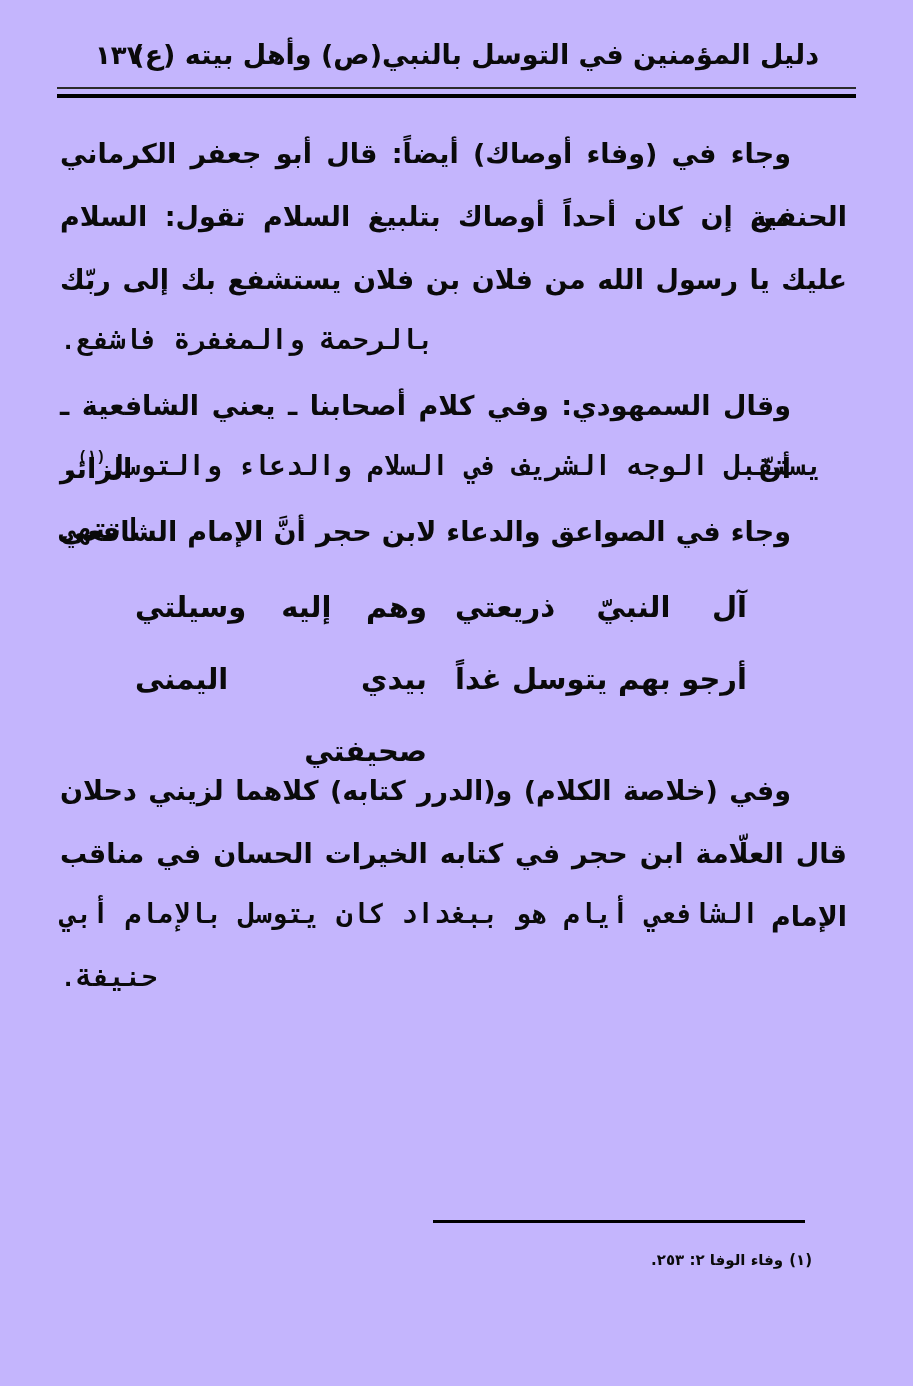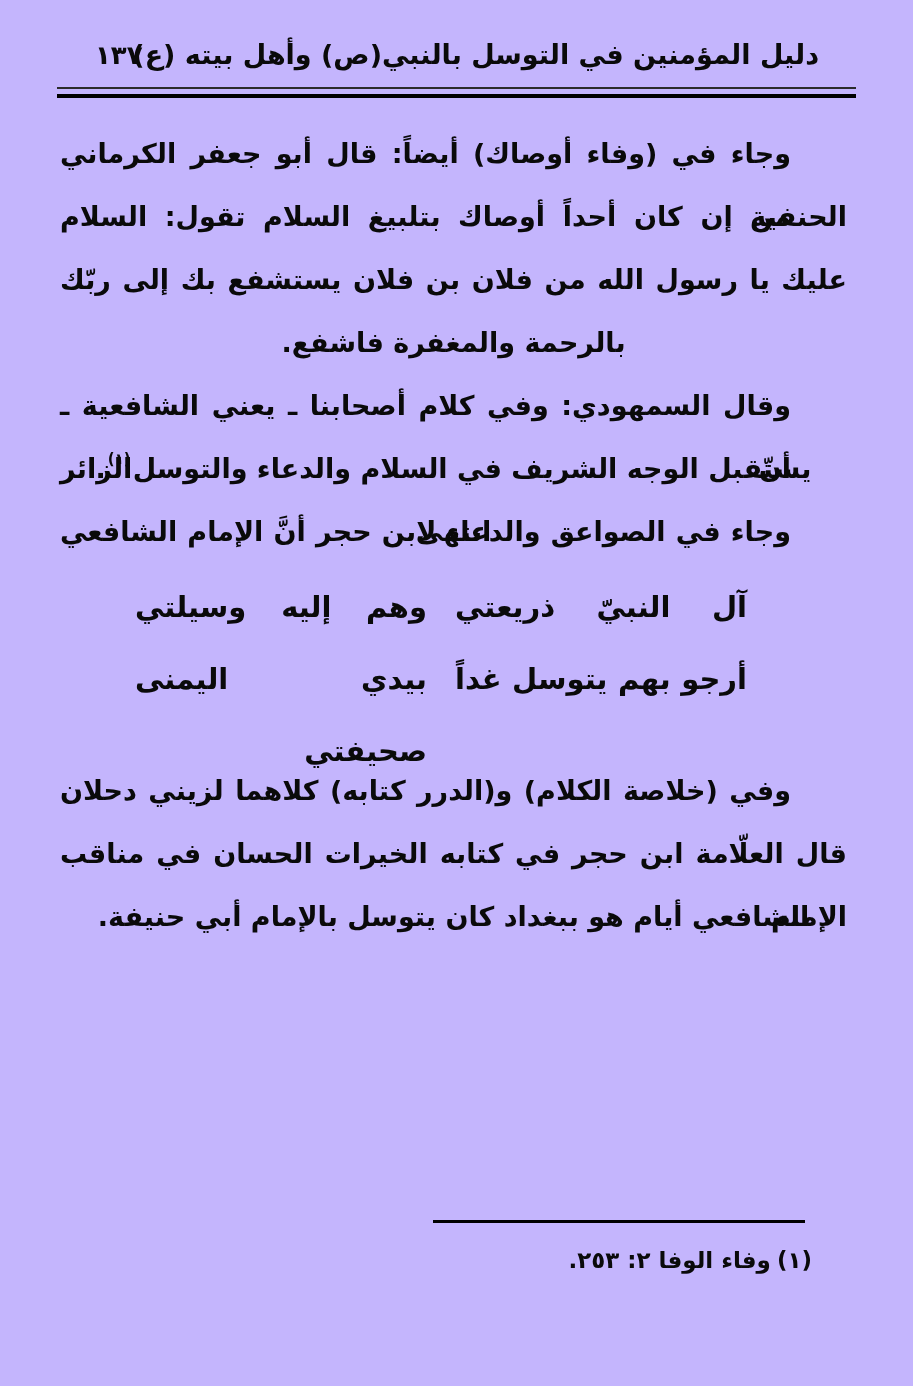--- a/index.html
+++ b/index.html
@@ -39,21 +39,21 @@
   .body-text {
     padding: 24px 66px 0 60px;
     font-size: 27px;
     font-weight: bold;
   }
   .text-line {
     height: 63px;
     line-height: 63px;
   }
   .jl { text-align: justify; text-align-last: justify; }
-  .el { text-align: center; }
+  .el { text-align: left; font-family: Liberation Mono, monospace; }
   .indent { padding-right: 56px; }
   sup.fn-marker {
     font-size: 15px;
     font-weight: bold;
     vertical-align: 14px;
     line-height: 0;
     margin: 0 2px;
   }
   
   .poem {
@@ -79,21 +79,21 @@
     top: 1220px;
     left: 433px;
     width: 372px;
     height: 3px;
     background: #000000;
   }
   .footnote {
     position: absolute;
     top: 1243px;
     right: 101px;
-    font-size: 23px;
+    font-size: 15px;
     font-weight: bold;
     line-height: 34px;
     text-align: right;
   }
   .footnote .fn-text { margin-right: 6px; }
 </style>
 </head>
 <body>
 
 <div class="page">

